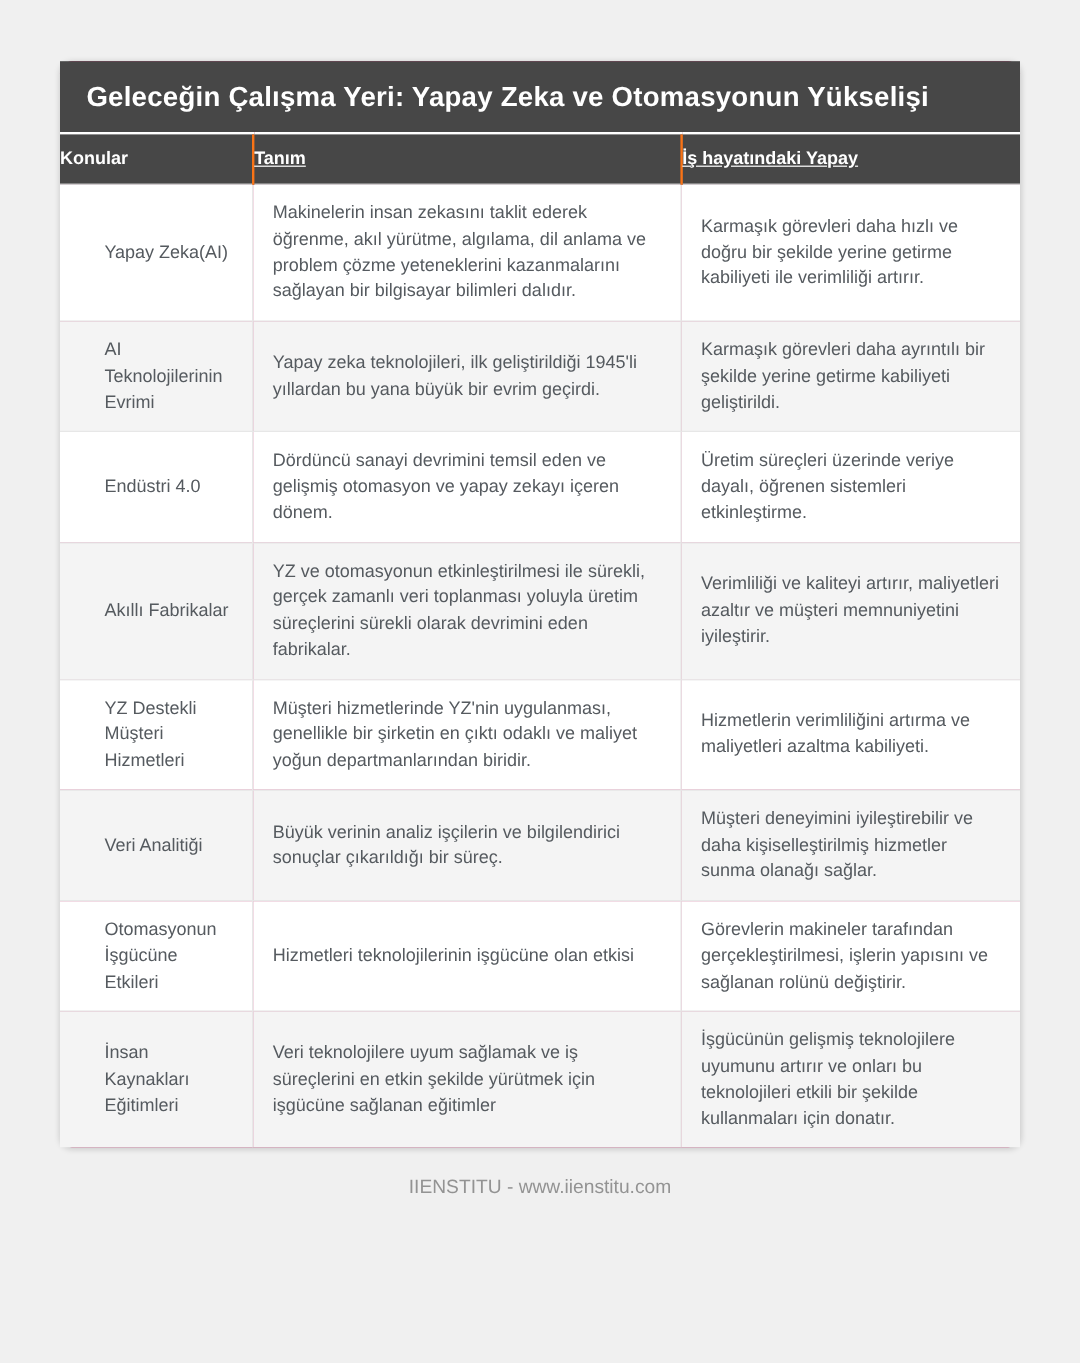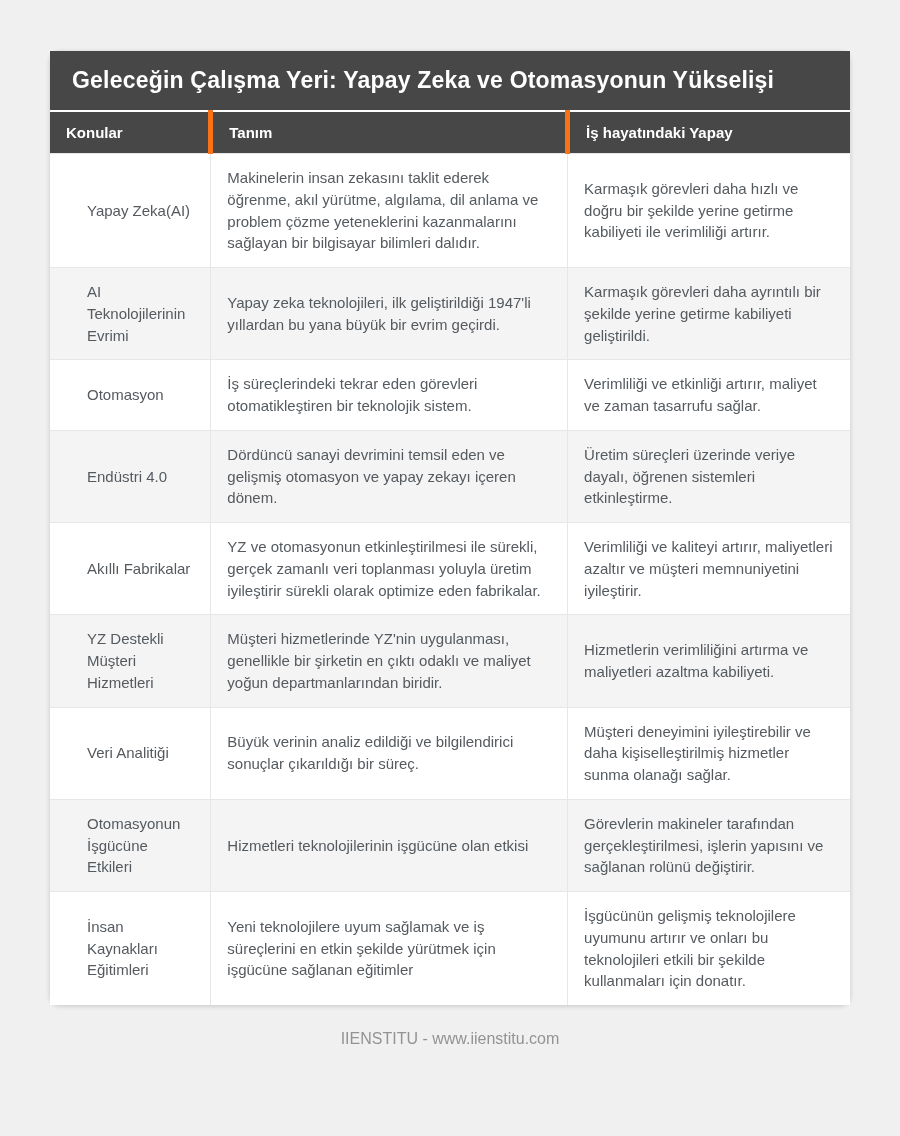--- a/index.html
+++ b/index.html
@@ -35,24 +35,24 @@
   col.c1 { width: 20.1%; }
   col.c2 { width: 44.6%; }
   col.c3 { width: 35.3%; }
 
   thead th {
     background: #474747;
     color: #ffffff;
     font-size: 15px;
     font-weight: bold;
     text-align: left;
-    padding: 12px 16px;
+    padding: 12px 0;
     border-top: 2px solid #ffffff;
   }
-  thead th + th { border-left: 5px solid #f97316; }
+  thead th + th { border-left: 2px solid #f97316; text-decoration: underline; }
 
   tbody td {
     font-size: 15px;
     color: #555a5f;
     line-height: 1.45;
     padding: 13px 16px;
     vertical-align: middle;
     border: 1px solid #e7e7e7;
     text-align: left;
   }
@@ -90,63 +90,58 @@
     </thead>
     <tbody id="table-body">
   <tr>
     <td>Yapay Zeka(AI)</td>
     <td>Makinelerin insan zekasını taklit ederek öğrenme, akıl yürütme, algılama, dil anlama ve problem çözme yeteneklerini kazanmalarını sağlayan bir bilgisayar bilimleri dalıdır.</td>
     <td>Karmaşık görevleri daha hızlı ve doğru bir şekilde yerine getirme kabiliyeti ile verimliliği artırır.</td>
   </tr>
 
   <tr>
     <td>AI Teknolojilerinin Evrimi</td>
-    <td>Yapay zeka teknolojileri, ilk geliştirildiği 1947'li yıllardan bu yana büyük bir evrim geçirdi.</td>
+    <td>Yapay zeka teknolojileri, ilk geliştirildiği 1945'li yıllardan bu yana büyük bir evrim geçirdi.</td>
     <td>Karmaşık görevleri daha ayrıntılı bir şekilde yerine getirme kabiliyeti geliştirildi.</td>
   </tr>
 
-  <tr>
-    <td>Otomasyon</td>
-    <td>İş süreçlerindeki tekrar eden görevleri otomatikleştiren bir teknolojik sistem.</td>
-    <td>Verimliliği ve etkinliği artırır, maliyet ve zaman tasarrufu sağlar.</td>
-  </tr>
 
   <tr>
     <td>Endüstri 4.0</td>
     <td>Dördüncü sanayi devrimini temsil eden ve gelişmiş otomasyon ve yapay zekayı içeren dönem.</td>
     <td>Üretim süreçleri üzerinde veriye dayalı, öğrenen sistemleri etkinleştirme.</td>
   </tr>
 
   <tr>
     <td>Akıllı Fabrikalar</td>
-    <td>YZ ve otomasyonun etkinleştirilmesi ile sürekli, gerçek zamanlı veri toplanması yoluyla üretim iyileştirir sürekli olarak optimize eden fabrikalar.</td>
+    <td>YZ ve otomasyonun etkinleştirilmesi ile sürekli, gerçek zamanlı veri toplanması yoluyla üretim süreçlerini sürekli olarak devrimini eden fabrikalar.</td>
     <td>Verimliliği ve kaliteyi artırır, maliyetleri azaltır ve müşteri memnuniyetini iyileştirir.</td>
   </tr>
 
   <tr>
     <td>YZ Destekli Müşteri Hizmetleri</td>
     <td>Müşteri hizmetlerinde YZ'nin uygulanması, genellikle bir şirketin en çıktı odaklı ve maliyet yoğun departmanlarından biridir.</td>
     <td>Hizmetlerin verimliliğini artırma ve maliyetleri azaltma kabiliyeti.</td>
   </tr>
 
 
   <tr>
     <td>Veri Analitiği</td>
-    <td>Büyük verinin analiz edildiği ve bilgilendirici sonuçlar çıkarıldığı bir süreç.</td>
+    <td>Büyük verinin analiz işçilerin ve bilgilendirici sonuçlar çıkarıldığı bir süreç.</td>
     <td>Müşteri deneyimini iyileştirebilir ve daha kişiselleştirilmiş hizmetler sunma olanağı sağlar.</td>
   </tr>
 
   <tr>
     <td>Otomasyonun İşgücüne Etkileri</td>
     <td>Hizmetleri teknolojilerinin işgücüne olan etkisi</td>
     <td>Görevlerin makineler tarafından gerçekleştirilmesi, işlerin yapısını ve sağlanan rolünü değiştirir.</td>
   </tr>
 
   <tr>
     <td>İnsan Kaynakları Eğitimleri</td>
-    <td>Yeni teknolojilere uyum sağlamak ve iş süreçlerini en etkin şekilde yürütmek için işgücüne sağlanan eğitimler</td>
+    <td>Veri teknolojilere uyum sağlamak ve iş süreçlerini en etkin şekilde yürütmek için işgücüne sağlanan eğitimler</td>
     <td>İşgücünün gelişmiş teknolojilere uyumunu artırır ve onları bu teknolojileri etkili bir şekilde kullanmaları için donatır.</td>
   </tr>
 </tbody>
   </table>
 </div>
 
 <div class="page-footer">IIENSTITU - www.iienstitu.com</div>
 
 </body></html>

